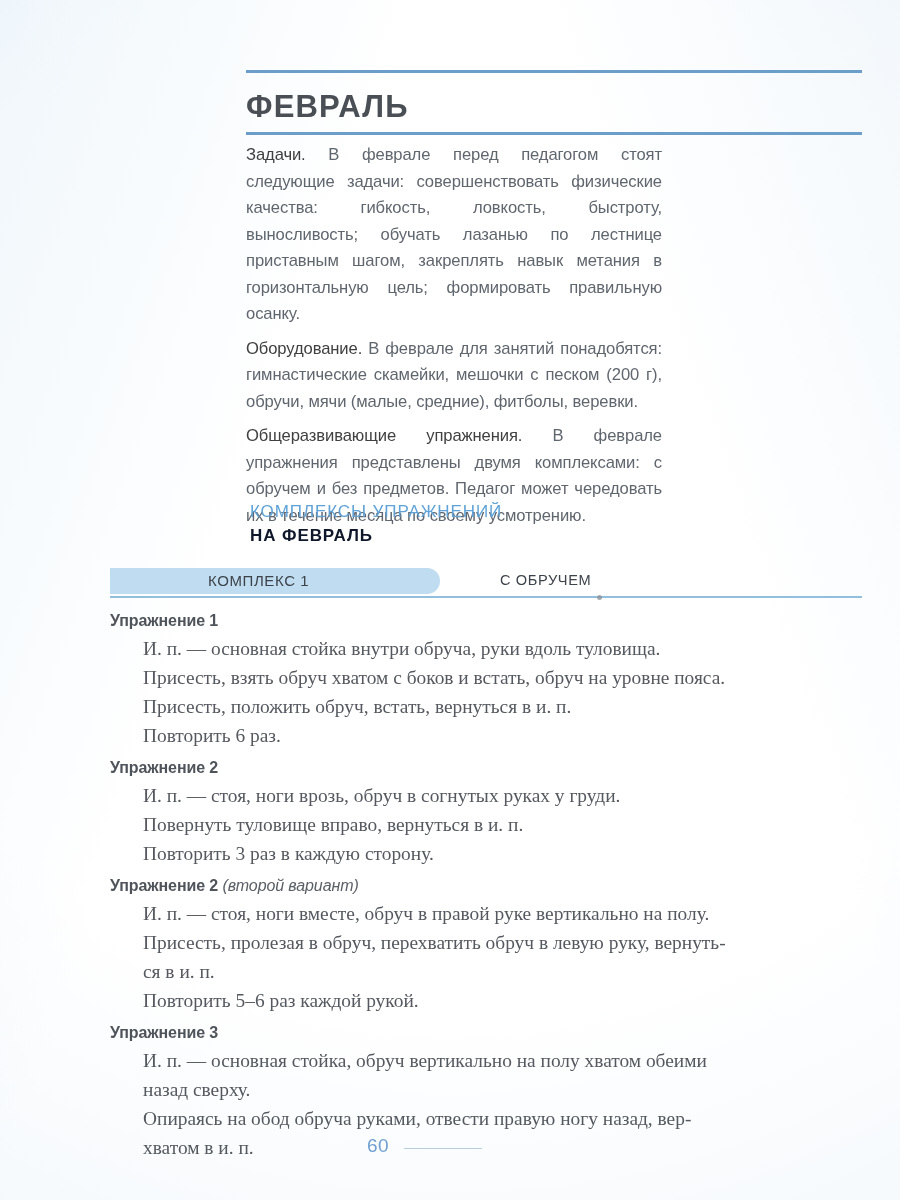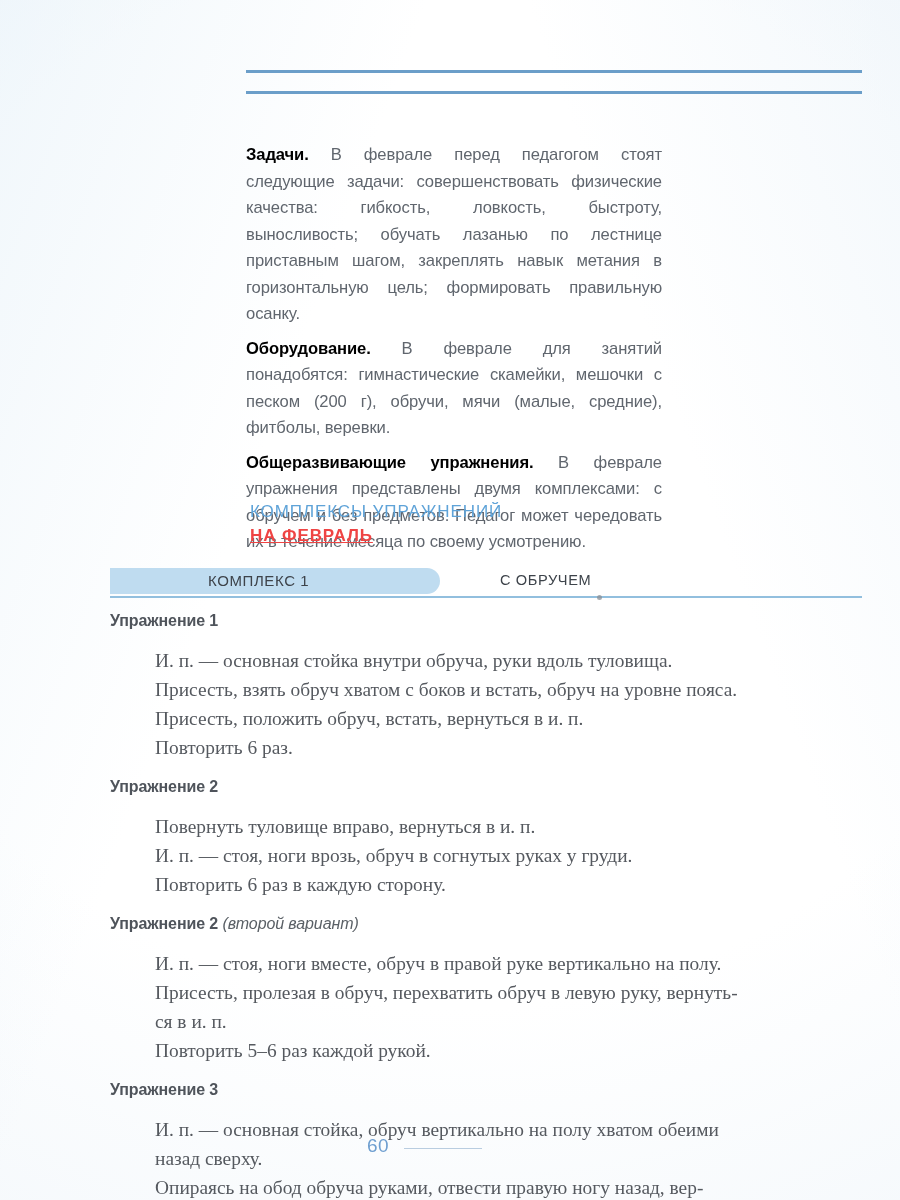--- a/index.html
+++ b/index.html
@@ -68,43 +68,42 @@
   .intro p {
     margin: 0 0 8px 0;
     font-size: 16.6px;
     line-height: 26.5px;
     color: #60666e;
     text-align: justify;
     letter-spacing: -0.1px;
   }
   .intro p.gap { margin-top: 0; }
   .lead {
-    font-weight: 700;
-    color: #000000;
+    font-weight: 400;
+    color: #404040;
   }
 
   
   .section-heading {
     position: absolute;
     left: 250px;
     top: 500px;
     font-size: 17px;
     letter-spacing: 0.9px;
     line-height: 24px;
   }
   .section-heading .line1 {
     color: #5fa3d8;
     font-weight: 400;
     display: block;
   }
   .section-heading .line2 {
-    color: #ef4444;
+    color: #0f172a;
     font-weight: 700;
     display: block;
-    text-decoration: underline;
   }
 
   
   .complex-bar {
     position: absolute;
     left: 110px;
     top: 568px;
     width: 752px;
     height: 30px;
   }
@@ -175,21 +174,21 @@
     font-weight: 400;
     color: #5a6066;
     font-style: italic;
   }
   .ex-body {
     font-family: "Liberation Serif", serif;
     font-size: 19.4px;
     line-height: 29px;
     color: #55595f;
     text-align: justify;
-    margin: 12px;
+    margin: 0;
     padding-left: 33px;
   }
   .ex-body .ln {
     display: block;
     text-indent: 0;
   }
 
   
   .footer-rule {
     position: absolute;
@@ -212,20 +211,21 @@
 </style>
 </head>
 <body>
 
 <div class="page"></div>
 
 <div class="content">
 
   <div class="title-block">
     <div class="rule top"></div>
+    <h1 class="month-title">ФЕВРАЛЬ</h1>
     <div class="rule bottom"></div>
   </div>
 
   <div class="intro">
     <p><span class="lead">Задачи.</span><span> В феврале перед педагогом стоят следующие задачи: совершенствовать физические качества: гибкость, ловкость, быстроту, выносливость; обучать лазанью по лестнице приставным шагом, закреплять навык метания в горизонтальную цель; формировать правильную осанку.</span></p>
     <p class="gap"><span class="lead">Оборудование.</span><span> В феврале для занятий понадобятся: гимнастические скамейки, мешочки с песком (200 г), обручи, мячи (малые, средние), фитболы, веревки.</span></p>
     <p class="gap"><span class="lead">Общеразвивающие упражнения.</span><span> В феврале упражнения представлены двумя комплексами: с обручем и без предметов. Педагог может чередовать их в течение месяца по своему усмотрению.</span></p>
   </div>
 
   <div class="section-heading">
@@ -247,23 +247,23 @@
         <div class="ex-body">
           <span class="ln">И. п. — основная стойка внутри обруча, руки вдоль туловища.</span>
           <span class="ln">Присесть, взять обруч хватом с боков и встать, обруч на уровне пояса.</span>
           <span class="ln">Присесть, положить обруч, встать, вернуться в и. п.</span>
           <span class="ln">Повторить 6 раз.</span>
         </div>
       </div>
       <div class="exercise">
         <div class="ex-title"><span>Упражнение 2</span></div>
         <div class="ex-body">
+          <span class="ln">И. п. — стоя, ноги врозь, обруч в согнутых руках у груди.</span>
           <span class="ln">Повернуть туловище вправо, вернуться в и. п.</span>
-          <span class="ln">И. п. — стоя, ноги врозь, обруч в согнутых руках у груди.</span>
-          <span class="ln">Повторить 6 раз в каждую сторону.</span>
+          <span class="ln">Повторить 3 раз в каждую сторону.</span>
         </div>
       </div>
       <div class="exercise">
         <div class="ex-title"><span>Упражнение 2</span><span class="variant"> (второй вариант)</span></div>
         <div class="ex-body">
           <span class="ln">И. п. — стоя, ноги вместе, обруч в правой руке вертикально на полу.</span>
           <span class="ln">Присесть, пролезая в обруч, перехватить обруч в левую руку, вернуть-</span>
           <span class="ln">ся в и. п.</span>
           <span class="ln">Повторить 5–6 раз каждой рукой.</span>
         </div>

